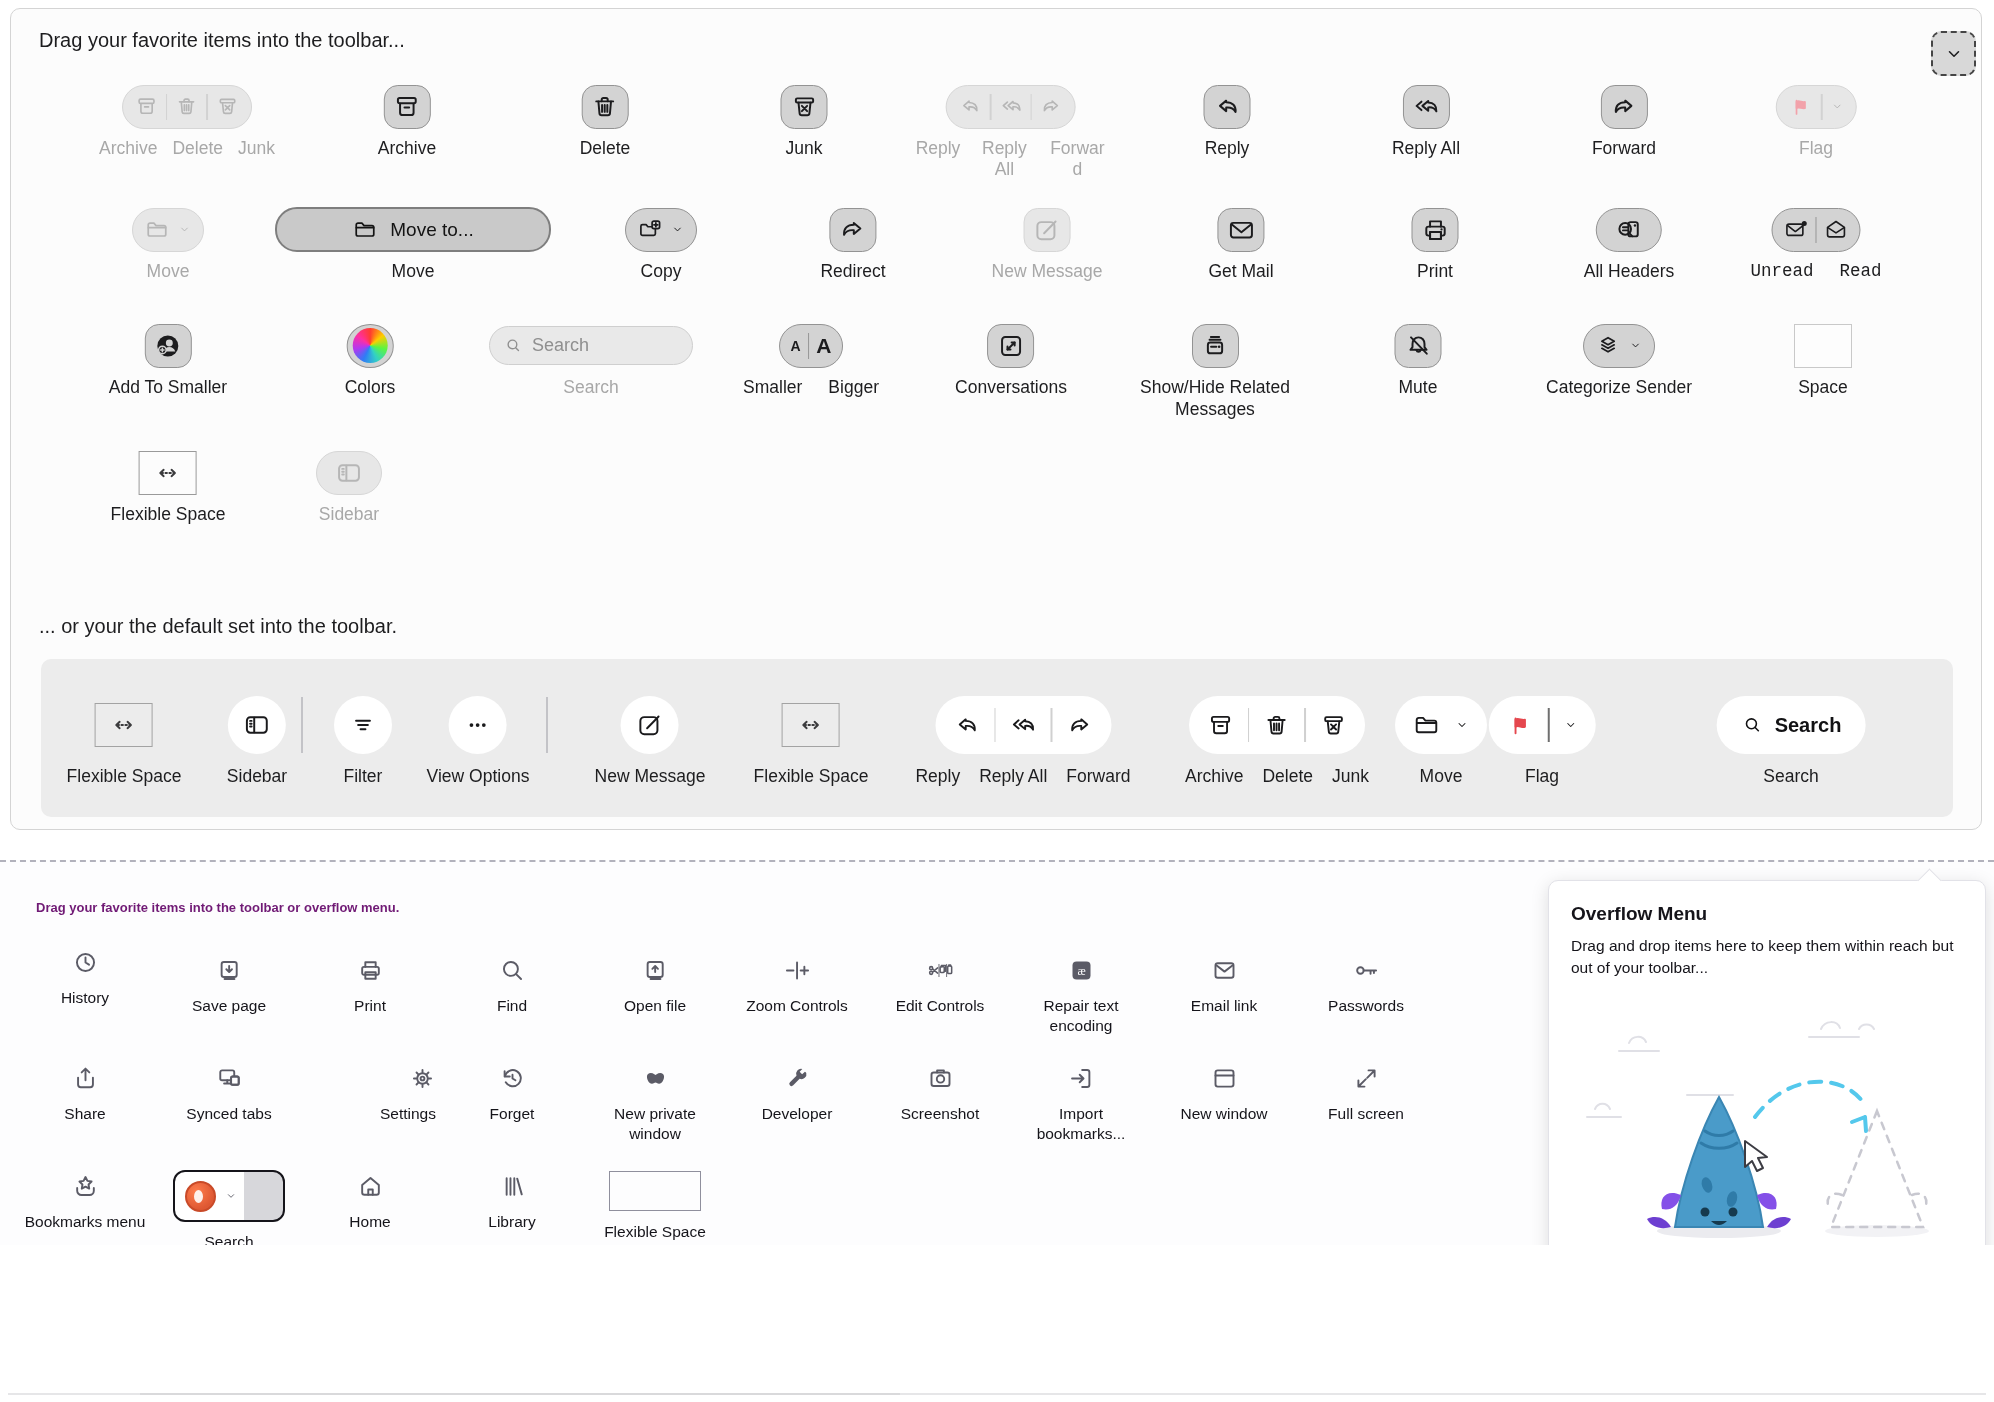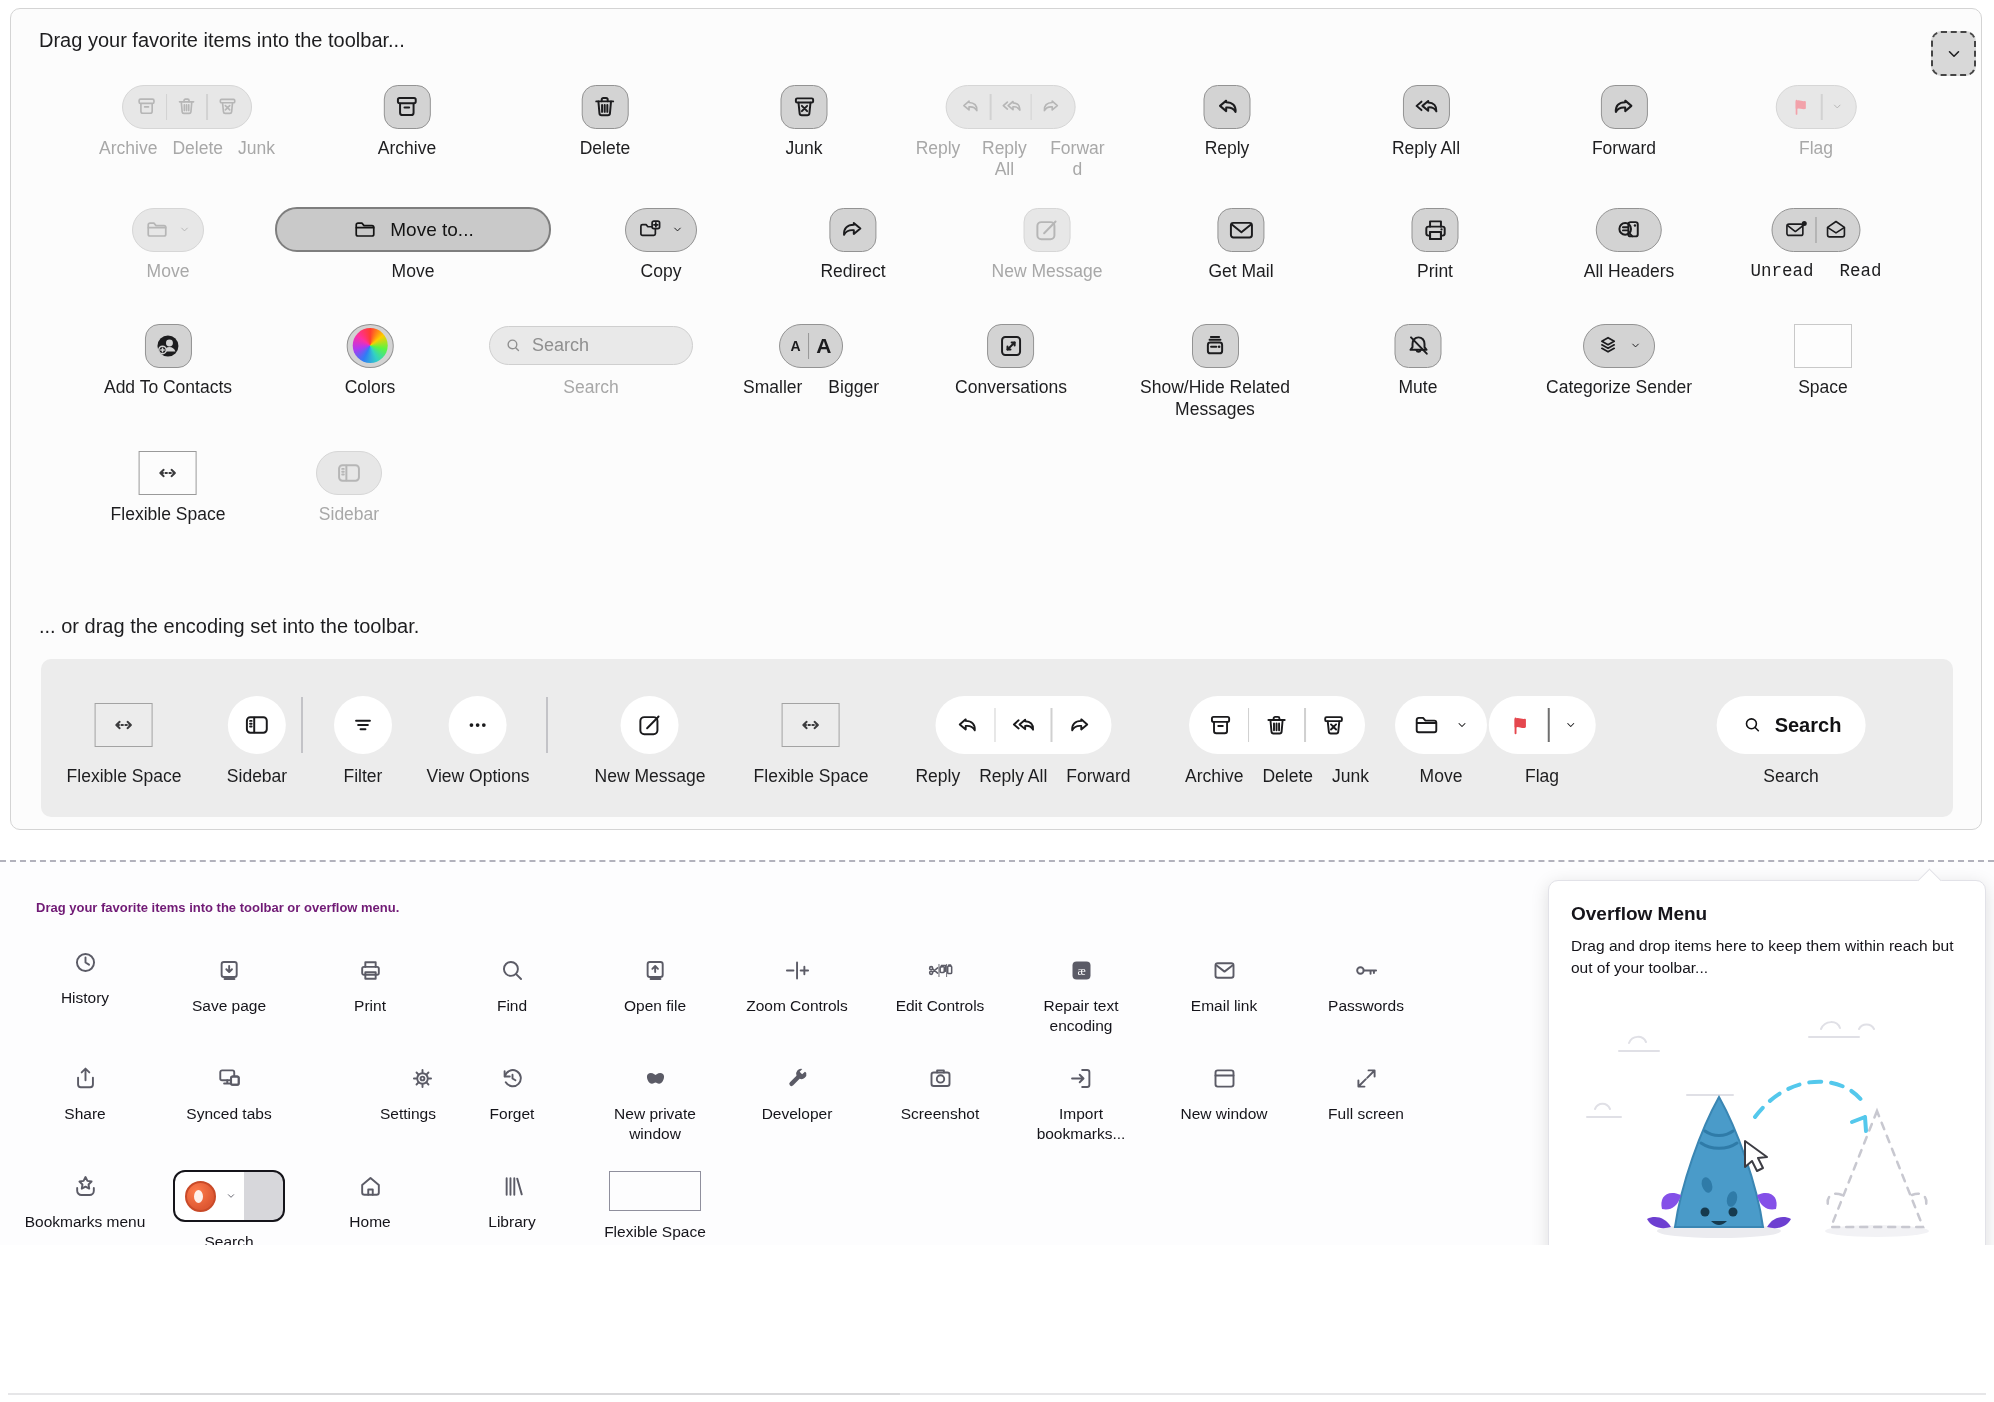--- a/index.html
+++ b/index.html
@@ -374,21 +374,21 @@
           <div class="sq">
             <svg viewBox="0 0 32 32" width="30" height="30" fill="none" stroke="currentColor" stroke-width="2.1" stroke-linecap="round" stroke-linejoin="round">
               <circle cx="16" cy="16" r="11.2" fill="currentColor" stroke="none"></circle>
               <circle cx="17.6" cy="12.8" r="3.7" fill="#d3d3d3" stroke="none"></circle>
               <path d="M11.2 21.8c1-3.1 3.3-4.8 6.4-4.8 3 0 5.3 1.7 6.3 4.8z" fill="#d3d3d3" stroke="none"></path>
               <circle cx="10.2" cy="20.2" r="4" fill="currentColor" stroke="#d3d3d3" stroke-width="1.6"></circle>
               <path d="M10.2 18.4v3.6M8.4 20.2H12" stroke="#d3d3d3" stroke-width="1.6"></path>
             </svg>
           </div>
         </div>
-        <div class="mlabel">Add To Contacts</div>
+        <div class="mlabel">Add To Smaller</div>
       </div>
       <div class="mitem" style="left: 359px; top: 314px;">
         <div class="micon">
           <div class="sq" style="border-radius:50%/48%">
             <span style="display:flex">
               <span class="wheel"></span>
             </span>
           </div>
         </div>
         <div class="mlabel">Colors</div>
@@ -498,21 +498,21 @@
             <svg viewBox="0 0 32 32" width="30" height="30" fill="none" stroke="currentColor" stroke-width="2.1" stroke-linecap="round" stroke-linejoin="round">
               <rect x="5.4" y="7.8" width="21.2" height="16.4" rx="3.6"></rect>
               <path d="M13.2 8.2v15.6"></path>
               <path d="M8.8 11.6h1.6M8.8 14.6h1.6M8.8 17.6h1.6"></path>
             </svg>
           </div>
         </div>
         <div class="mlabel">Sidebar</div>
       </div>
     </div>
-  <div id="mail-default-text">... or drag the encoding set into the toolbar.</div>
+  <div id="mail-default-text">... or your the default set into the toolbar.</div>
   <div id="default-bar">
       <div class="ditem" style="left: 83px;">
         <div class="dicon">
           <div class="flexbox" style="border-color:#a3a3a3">
             <svg viewBox="0 0 32 32" width="30" height="30" fill="none" stroke="currentColor" stroke-width="2.1" stroke-linecap="round" stroke-linejoin="round">
               <path d="M9.5 16h13" stroke-dasharray="1.6 2.6"></path>
               <path d="M11.8 12.6L8.2 16l3.6 3.4M20.2 12.6l3.6 3.4-3.6 3.4"></path>
             </svg>
           </div>
         </div>

